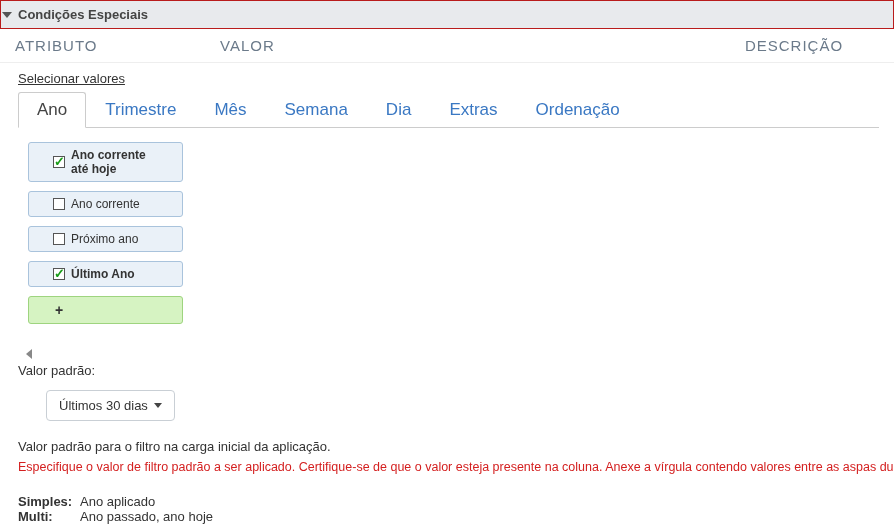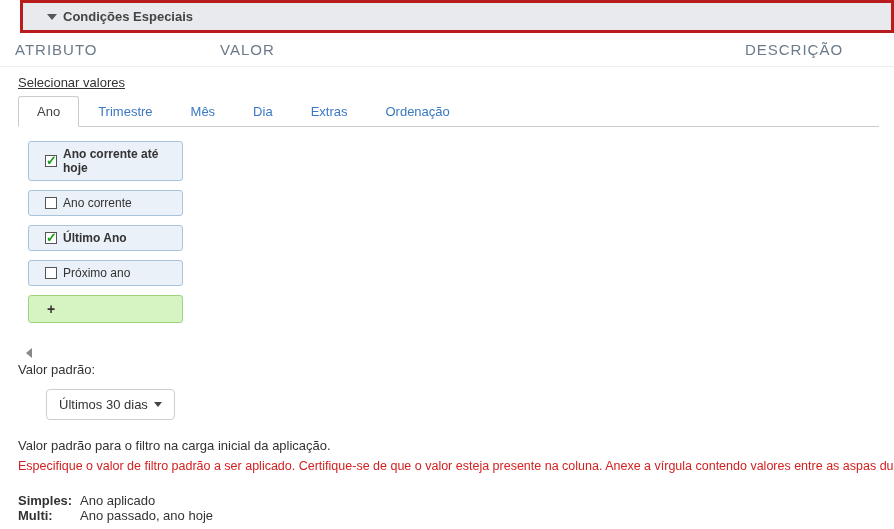--- a/index.html
+++ b/index.html
@@ -5,26 +5,25 @@
   * { box-sizing: border-box; margin: 0; padding: 0; }
   body {
     font-family: Arial, Helvetica, sans-serif;
     font-size: 13px;
     color: #333;
     background: #fff;
     width: 894px;
   }
   .panel-header {
     background: #e8eaed;
-    border: 3px solid #b91c1c;
-    padding: 6px 24px;
+    border: 1px solid #b91c1c;
+    padding: 6px 1px;
     display: flex;
     align-items: center;
     gap: 6px;
-    margin-left: 20px;
   }
   .panel-header .triangle {
     width: 0; height: 0;
     border-left: 5px solid transparent;
     border-right: 5px solid transparent;
     border-top: 6px solid #555;
   }
   .panel-header .title {
     font-weight: bold;
     color: #444;
@@ -42,42 +41,42 @@
   .col-headers .col3 { width: 170px; text-align: center; }
   .body-area { padding: 8px 15px 10px 18px; }
   .select-label { margin-bottom: 5px; text-decoration: underline; }
   .tabs {
     display: flex;
     border-bottom: 1px solid #ccc;
     gap: 0;
   }
   .tab {
     padding: 7px 18px;
-    font-size: 13px;
+    font-size: 17px;
     color: #3a78c3;
     cursor: pointer;
     border: 1px solid transparent;
     position: relative;
     top: 1px;
   }
   .tab.active {
     color: #444;
     border: 1px solid #ccc;
     border-bottom: 1px solid #fff;
     background: #fff;
     border-radius: 3px 3px 0 0;
   }
   .options {
     padding: 14px 10px 8px 10px;
   }
   .opt-btn {
     display: flex;
     align-items: center;
     width: 155px;
-    padding: 5px 16px;
+    padding: 5px 24px;
     margin-bottom: 9px;
     background: #eaf1f8;
     border: 1px solid #a9c3dc;
     border-radius: 3px;
     cursor: pointer;
     gap: 6px;
     font-size: 12px;
     color: #333;
   }
   .opt-btn.add {
@@ -153,41 +152,42 @@
 </div>
 
 <div class="body-area">
 
   <div class="select-label">Selecionar valores</div>
 
   <div class="tabs">
     <div class="tab active">Ano</div>
     <div class="tab">Trimestre</div>
     <div class="tab">Mês</div>
+    <div class="tab">Semana</div>
     <div class="tab">Dia</div>
     <div class="tab">Extras</div>
     <div class="tab">Ordenação</div>
   </div>
 
   <div class="options">
     <div class="opt-btn">
       <span class="checkbox checked"></span>
       <span class="opt-label bold">Ano corrente até hoje</span>
     </div>
     <div class="opt-btn">
       <span class="checkbox"></span>
       <span class="opt-label">Ano corrente</span>
     </div>
     <div class="opt-btn">
+      <span class="checkbox"></span>
+      <span class="opt-label">Próximo ano</span>
+    </div>
+    <div class="opt-btn">
       <span class="checkbox checked"></span>
       <span class="opt-label bold">Último Ano</span>
-    </div>
-    <div class="opt-btn">
-      <span class="checkbox"></span>
-      <span class="opt-label">Próximo ano</span>
     </div>
     <div class="opt-btn add">
       <span class="plus">+</span>
     </div>
   </div>
 
   <div class="left-arrow"></div>
 
   <div class="default-label">Valor padrão:</div>
 

